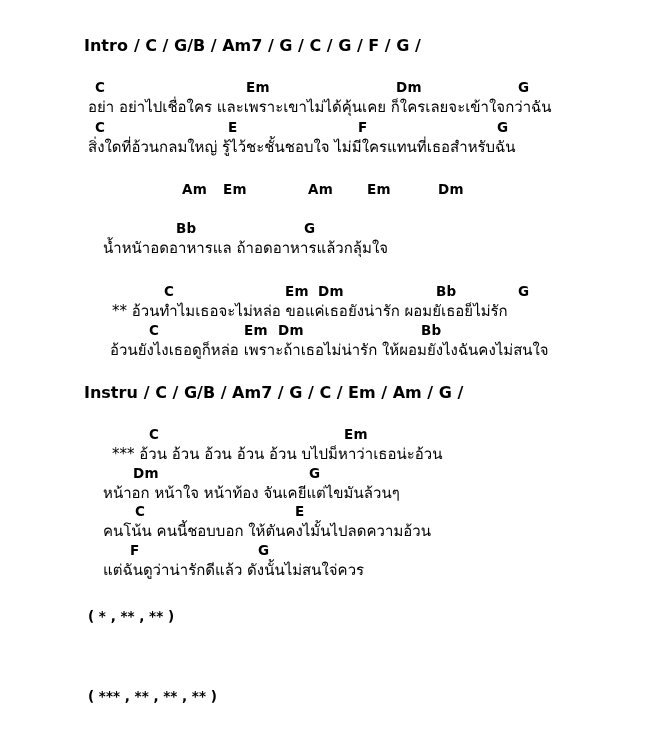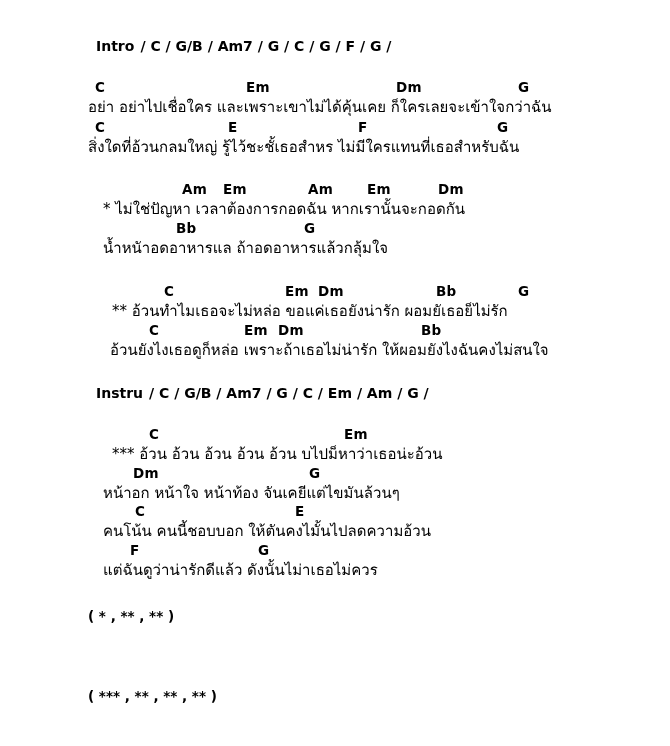--- a/index.html
+++ b/index.html
@@ -50,22 +50,22 @@
     position: absolute;
     top: 0;
     font-size: 13.5px;
     line-height: 18px;
     font-weight: bold;
     letter-spacing: 0.2px;
   }
 
   .section-head {
     position: absolute;
-    left: 96px;
-    font-size: 14px;
+    left: 84px;
+    font-size: 16px;
     line-height: 20px;
     font-weight: bold;
     white-space: nowrap;
   }
   .section-head .label { font-weight: bold; }
   .section-head .prog  { font-weight: bold; padding-left: 6px; }
 
   .repeat {
     position: absolute;
     left: 88px;
@@ -94,32 +94,29 @@
     <span class="lyric">อย่า อย่าไปเชื่อใคร และเพราะเขาไม่ได้คุ้นเคย ก็ใครเลยจะเข้าใจกว่าฉัน</span>
   </div>
 
   <div class="chordline" style="top:118px">
     <span class="chord" style="left:95px">C</span>
     <span class="chord" style="left:228px">E</span>
     <span class="chord" style="left:358px">F</span>
     <span class="chord" style="left:497px">G</span>
   </div>
   <div class="row" style="top:137px">
-    <span class="lyric">สิ่งใดที่อ้วนกลมใหญ่ รู้ไว้ชะชั้เธอสำหร ไม่มีใครแทนที่เธอสำหรับฉัน</span>
+    <span class="lyric">สิ่งใดที่อ้วนกลมใหญ่ รู้ไว้ชะชั้นชอบใจ ไม่มีใครแทนที่เธอสำหรับฉัน</span>
   </div>
 
   <div class="chordline" style="top:180px">
     <span class="chord" style="left:182px">Am</span>
     <span class="chord" style="left:223px">Em</span>
     <span class="chord" style="left:308px">Am</span>
     <span class="chord" style="left:367px">Em</span>
     <span class="chord" style="left:438px">Dm</span>
-  </div>
-  <div class="row" style="top:199px">
-    <span class="lyric indent1">* ไม่ใช่ปัญหา เวลาต้องการกอดฉัน หากเรานั้นจะกอดกัน</span>
   </div>
 
   <div class="chordline" style="top:219px">
     <span class="chord" style="left:176px">Bb</span>
     <span class="chord" style="left:304px">G</span>
   </div>
   <div class="row" style="top:238px">
     <span class="lyric indent1">น้ำหนัาอดอาหารแล ถ้าอดอาหารแล้วกลุ้มใจ</span>
   </div>
 
@@ -170,21 +167,21 @@
   </div>
   <div class="row" style="top:521px">
     <span class="lyric indent1">คนโน้น คนนี้ชอบบอก ให้ตันคงไมั้นไปลดความอ้วน</span>
   </div>
 
   <div class="chordline" style="top:541px">
     <span class="chord" style="left:130px">F</span>
     <span class="chord" style="left:258px">G</span>
   </div>
   <div class="row" style="top:560px">
-    <span class="lyric indent1">แต่ฉันดูว่าน่ารักดีแล้ว ดังนั้นไม่าเธอไม่ควร</span>
+    <span class="lyric indent1">แต่ฉันดูว่าน่ารักดีแล้ว ดังนั้นไม่สนใจ่ควร</span>
   </div>
 
   <div class="repeat" style="top:606px">( * , ** , ** )</div>
 
 
   <div class="repeat" style="top:686px">( *** , ** , ** , ** )</div>
 
 </div>
 
 </body></html>

